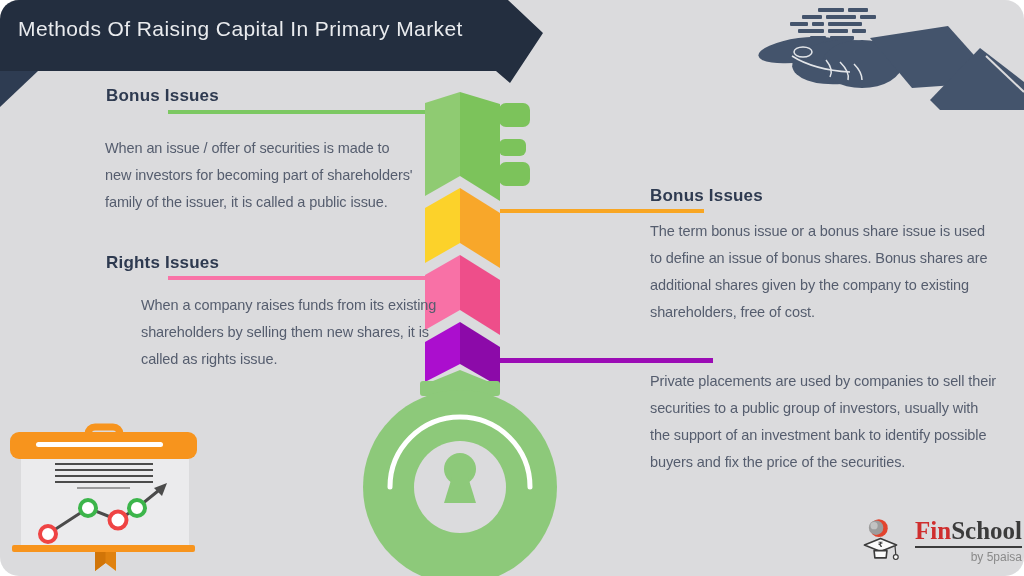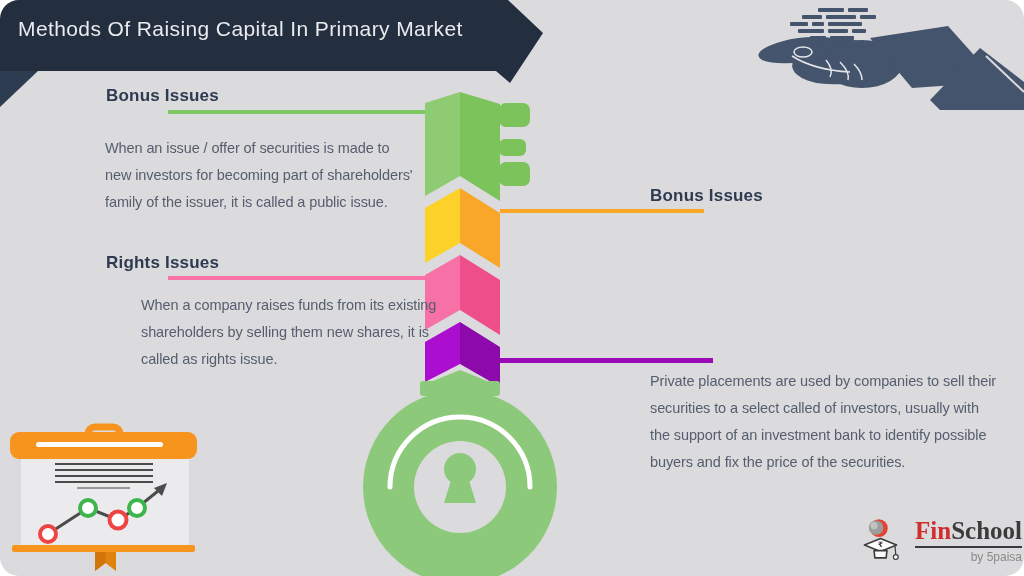--- a/index.html
+++ b/index.html
@@ -131,23 +131,24 @@
   <div class="heading" id="head-public">Bonus Issues</div>
   <div class="accent-line" id="line-public"></div>
   <div class="body-text" id="body-public">When an issue / offer of securities is made to new investors for becoming part of shareholders' family of the issuer, it is called a public issue.</div>
 
   <div class="heading" id="head-rights">Rights Issues</div>
   <div class="accent-line" id="line-rights"></div>
   <div class="body-text" id="body-rights">When a company raises funds from its existing shareholders by selling them new shares, it is called as rights issue.</div>
 
   <div class="heading" id="head-bonus">Bonus Issues</div>
   <div class="accent-line" id="line-bonus"></div>
+  <div class="body-text" id="body-bonus">The term bonus issue or a bonus share issue is used to define an issue of bonus shares. Bonus shares are additional shares given by the company to existing shareholders, free of cost.</div>
 
   <div class="accent-line" id="line-private"></div>
-  <div class="body-text" id="body-private">Private placements are used by companies to sell their securities to a select called of investors, usually with the support of an investment bank to identify possible buyers and fix the price of the securities.</div>
+  <div class="body-text" id="body-private">Private placements are used by companies to sell their securities to a public group of investors, usually with the support of an investment bank to identify possible buyers and fix the price of the securities.</div>
 
   <svg id="easel-svg" width="230" height="176" viewBox="0 0 230 176">
     <path d="M88,38 v-4 a7,7 0 0 1 7,-7 h18 a7,7 0 0 1 7,7 v4" stroke="#f7941d" stroke-width="7" fill="none"></path>
     <rect x="10" y="32" width="187" height="27" rx="9" fill="#f7941d"></rect>
     <rect x="36" y="42" width="127" height="5" rx="2.5" fill="#ffffff"></rect>
     <rect x="21" y="59" width="168" height="86" fill="#ebebed"></rect>
     <g stroke="#4b4b4b" stroke-width="2">
       <line x1="55" y1="64" x2="153" y2="64"></line>
       <line x1="55" y1="70" x2="153" y2="70"></line>
       <line x1="55" y1="76" x2="153" y2="76"></line>

